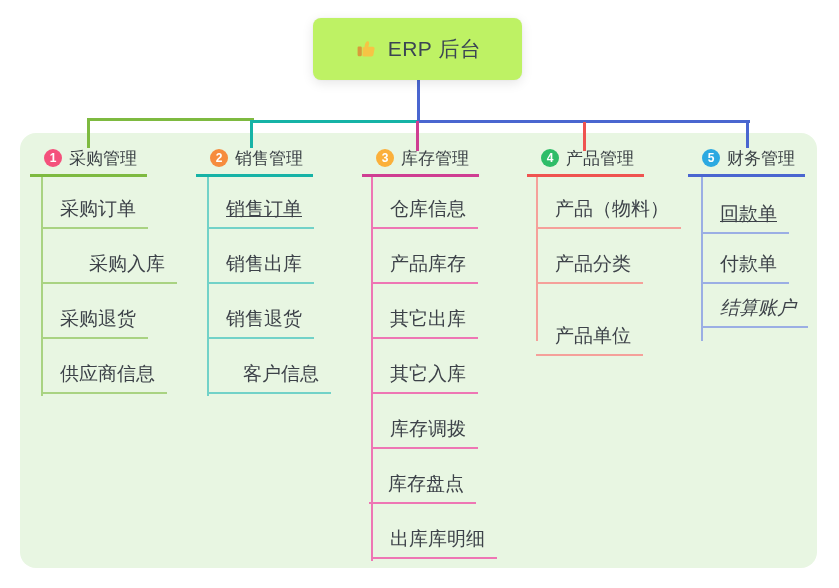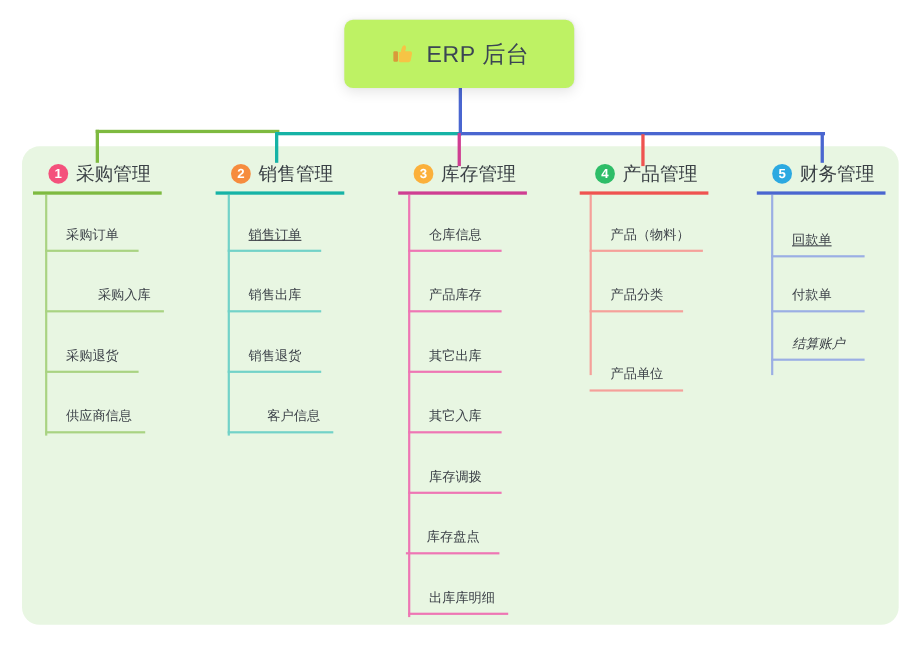--- a/index.html
+++ b/index.html
@@ -5,21 +5,21 @@
   * { margin: 0; padding: 0; box-sizing: border-box; }
   html, body { width: 839px; height: 588px; background: #ffffff; font-family: "Liberation Sans", "DejaVu Sans", sans-serif; }
   #canvas { position: relative; width: 839px; height: 588px; background: #ffffff; overflow: hidden; }
   #panel { position: absolute; left: 20px; top: 133px; width: 797px; height: 435px; background: #e8f6e2; border-radius: 16px; }
   #root-card { position: absolute; left: 313px; top: 18px; width: 209px; height: 62px; background: #bef264; border-radius: 8px; box-shadow: 0 3px 12px rgba(0,0,0,0.10), 0 0 2px rgba(0,0,0,0.05); display: flex; align-items: center; justify-content: center; gap: 10px; z-index: 5; }
   #root-card .root-label { font-size: 21px; color: #3b4554; letter-spacing: 0.5px; }
   .seg { position: absolute; }
   .branch-title { position: absolute; height: 30px; width: 117px; display: flex; align-items: center; gap: 7px; padding: 0 0 5px 14px; z-index: 3; cursor: default; }
   .branch-title .label { font-size: 17px; color: #3a4045; white-space: nowrap; }
   .badge { width: 18px; height: 18px; min-width: 18px; border-radius: 50%; color: #ffffff; font-size: 12px; line-height: 18px; text-align: center; font-weight: bold; }
-  .child-node { position: absolute; height: 34px; display: flex; align-items: flex-end; padding: 0 12px 5px 19px; font-size: 12px; color: #3d4249; white-space: nowrap; z-index: 2; }
+  .child-node { position: absolute; height: 34px; display: flex; align-items: flex-end; padding: 0 12px 5px 19px; font-size: 19px; color: #3d4249; white-space: nowrap; z-index: 2; }
   .vline { position: absolute; width: 2px; z-index: 1; }
   .thumb-icon { width: 24px; height: 24px; display: inline-block; }
 </style>
 </head>
 <body>
 
 <div id="canvas">
   <div id="panel"></div>
 
   <div id="connectors">

